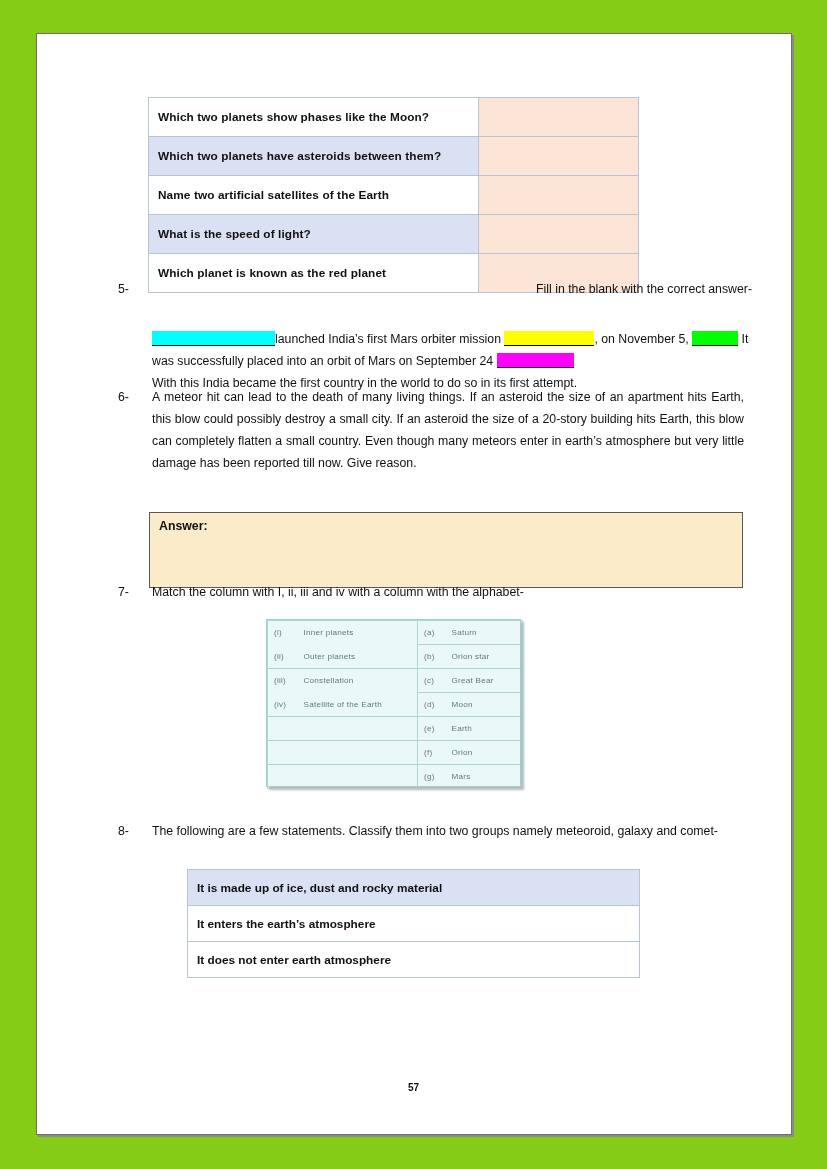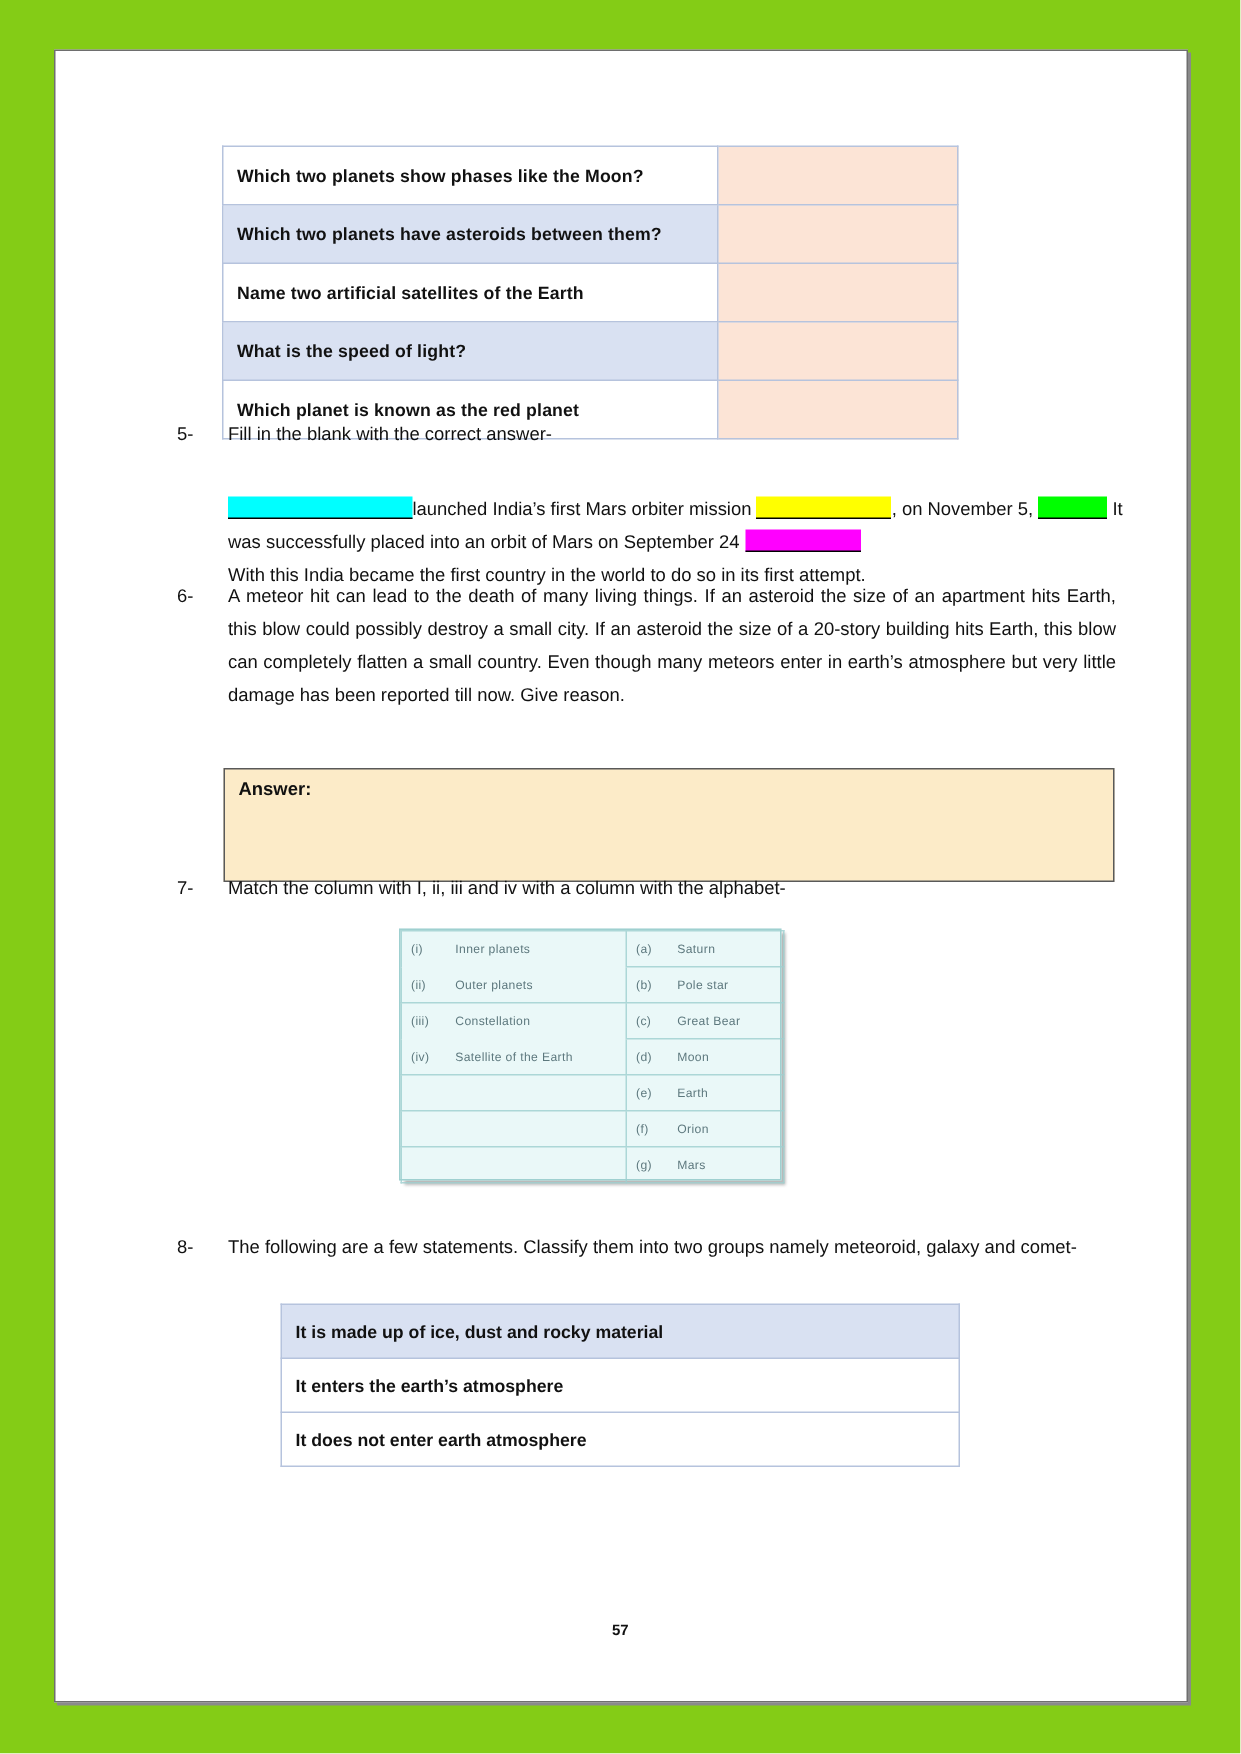--- a/index.html
+++ b/index.html
@@ -193,21 +193,21 @@
         </tr>
         <tr>
           <td class="q">Which planet is known as the red planet</td>
           <td class="a"></td>
         </tr>
       </tbody>
     </table>
 
     <div class="qblock" style="left:152px; top:278px; width:600px;">
       <span class="qnum">5-</span>
-      <div class="qtext" style="text-align:left;">Fill in the blank with the correct answer-</div>
+      <div class="qtext" style="text-align:right;">Fill in the blank with the correct answer-</div>
       <div class="qtext" style="text-align:left;margin-top:28px;"><span class="blank cyan"></span><span>launched India’s first Mars orbiter mission </span><span class="blank yellow"></span><span>, on November 5, </span><span class="blank green"></span><span> It was successfully placed into an orbit of Mars on September 24 </span><span class="blank magenta"></span></div>
       <div class="qtext" style="text-align:left;">With this India became the first country in the world to do so in its first attempt.</div>
     </div>
 
     <div class="qblock" style="left:152px; top:386px; width:592px;">
       <span class="qnum">6-</span>
       <div class="qtext">A meteor hit can lead to the death of many living things. If an asteroid the size of an apartment hits Earth, this blow could possibly destroy a small city. If an asteroid the size of a 20-story building hits Earth, this blow can completely flatten a small country. Even though many meteors enter in earth’s atmosphere but very little damage has been reported till now. Give reason.</div>
     </div>
 
     <div class="answer-box">
@@ -225,21 +225,21 @@
           <tr class="nb">
             <td class="rn">(i)</td>
             <td class="rtext">Inner planets</td>
             <td class="ln">(a)</td>
             <td class="ltext">Saturn</td>
           </tr>
           <tr class="nt">
             <td class="rn">(ii)</td>
             <td class="rtext">Outer planets</td>
             <td class="ln">(b)</td>
-            <td class="ltext">Pole star</td>
+            <td class="ltext">Orion star</td>
           </tr>
           <tr class="nb">
             <td class="rn">(iii)</td>
             <td class="rtext">Constellation</td>
             <td class="ln">(c)</td>
             <td class="ltext">Great Bear</td>
           </tr>
           <tr class="nt">
             <td class="rn">(iv)</td>
             <td class="rtext">Satellite of the Earth</td>

